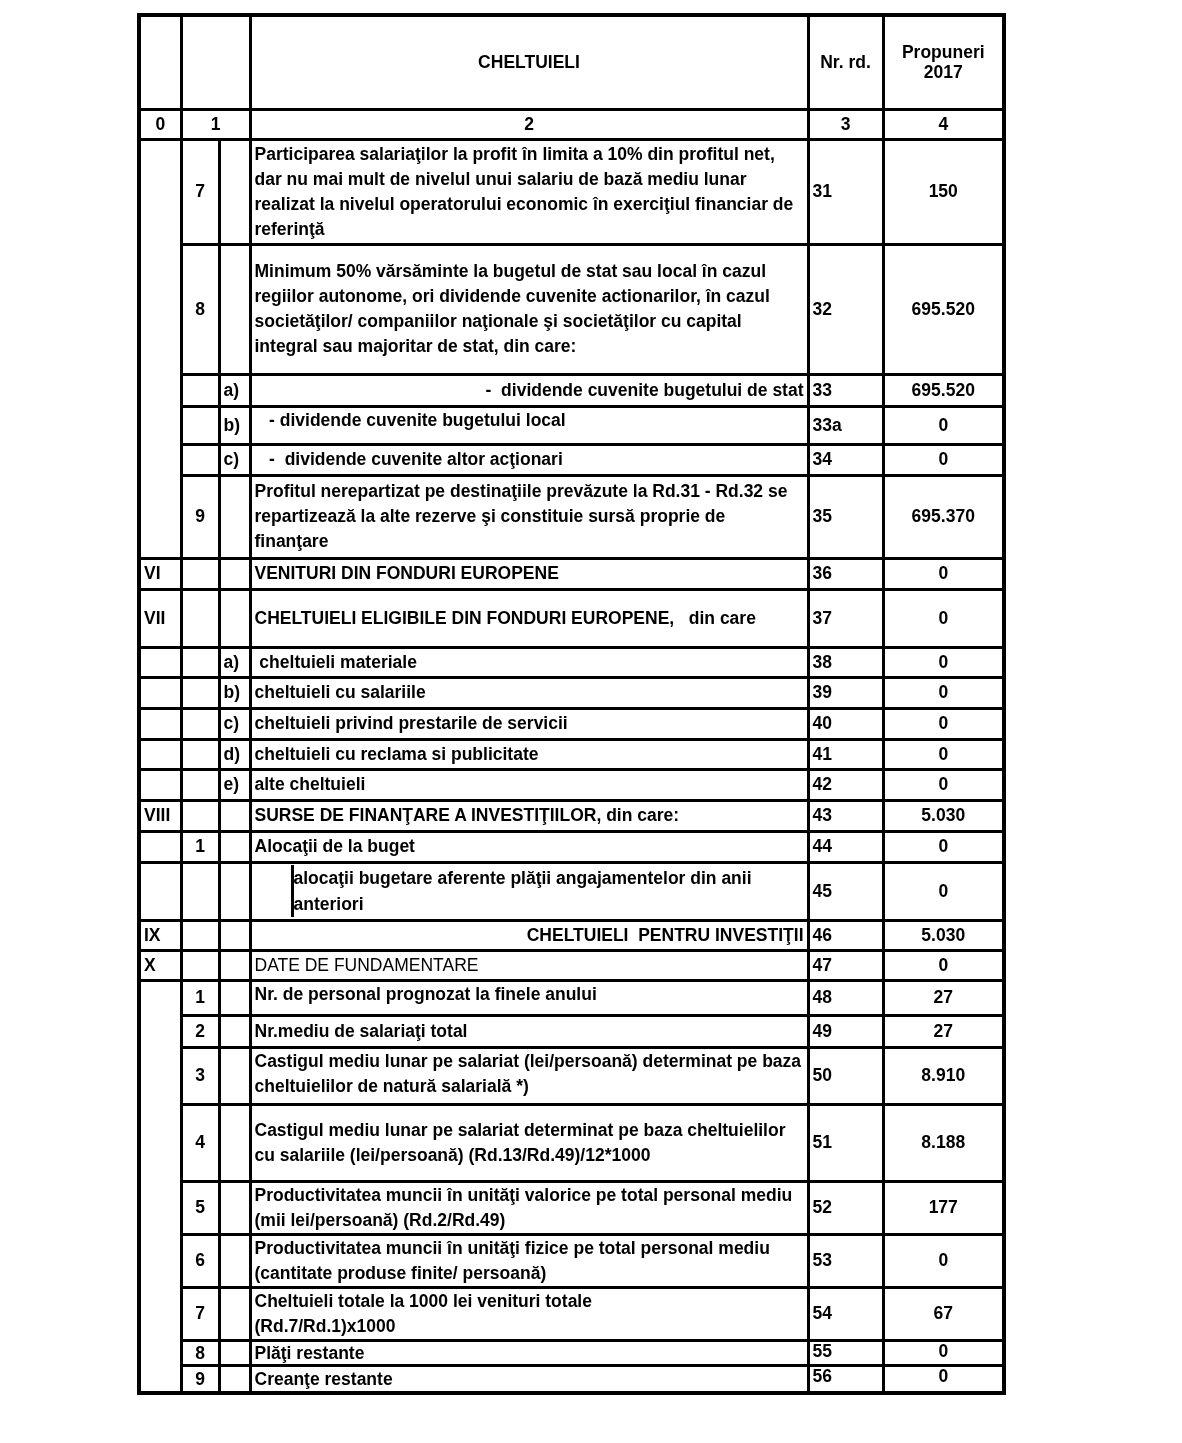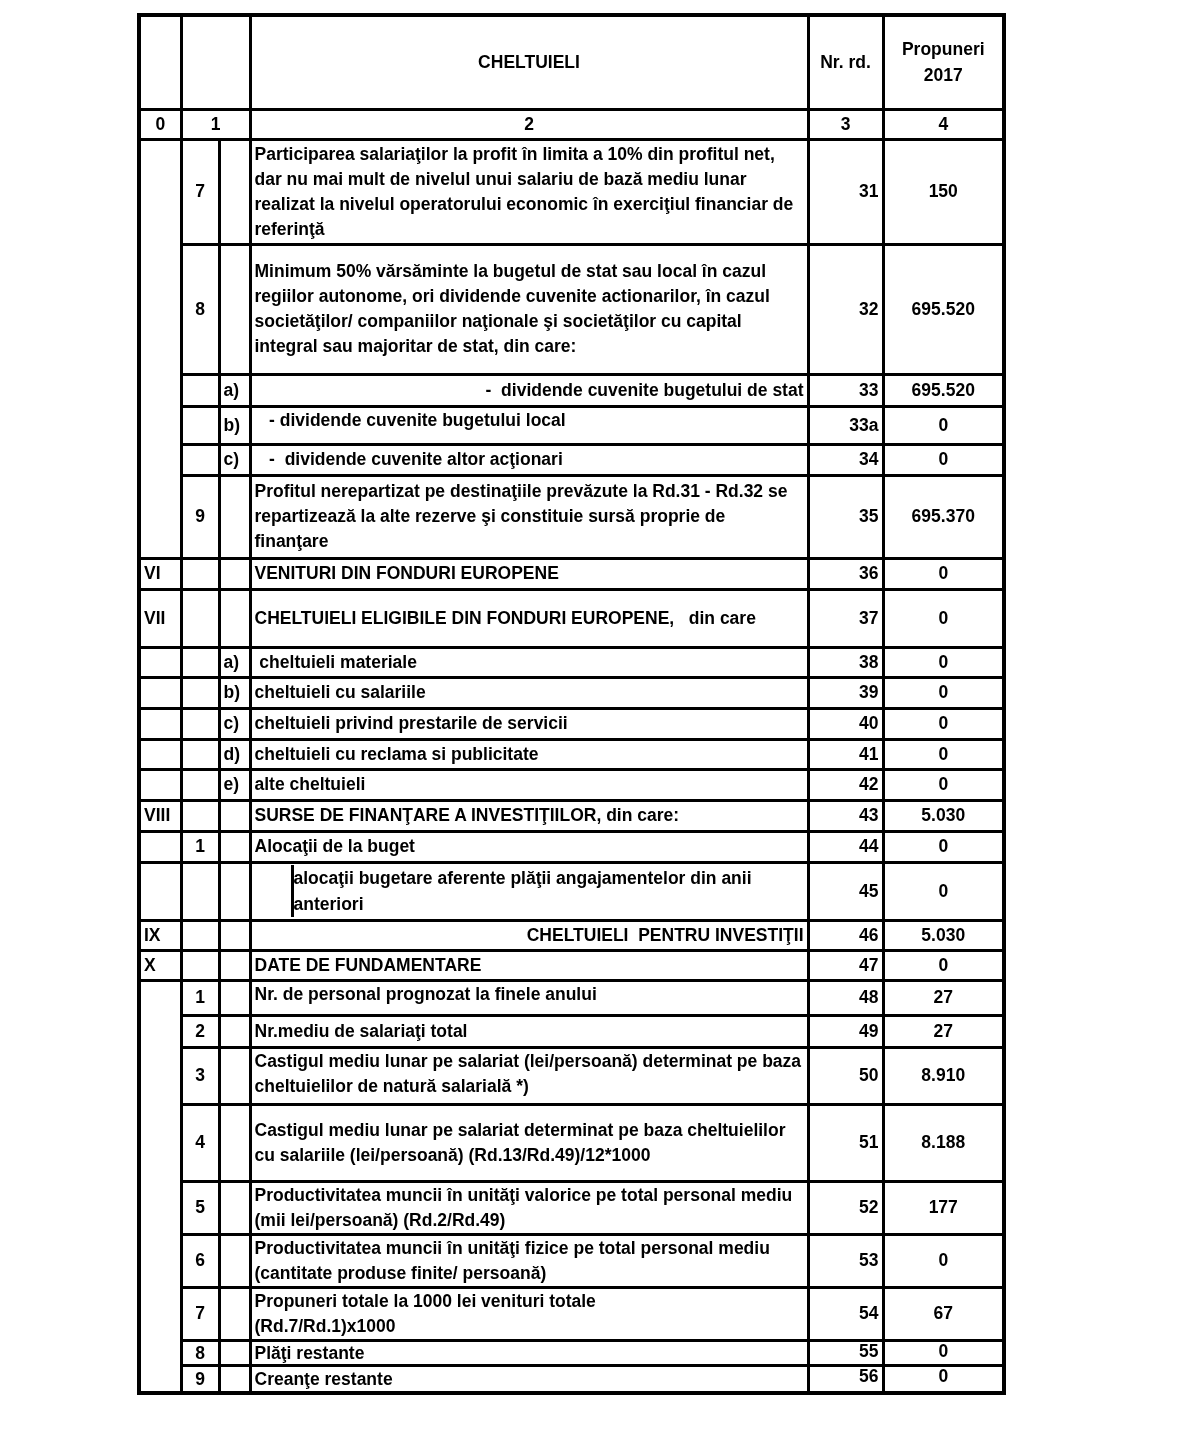--- a/index.html
+++ b/index.html
@@ -10,21 +10,21 @@
     border:4px solid #000;
   }
   table.grid td {
     border:3px solid #000; padding:0 3px; font-weight:bold; font-size:17.5px; line-height:25px;
     vertical-align:middle; overflow:hidden; box-sizing:border-box;
   }
   td.c0 { width:42px; text-align:left; }
   td.c1 { width:38px; text-align:center; }
   td.c1b { width:31px; text-align:left; padding-left:2px; }
   td.ctext { width:558px; text-align:left; }
-  td.cnr { width:75px; text-align:right; vertical-align:bottom; padding-bottom:3px; }
+  td.cnr { width:75px; text-align:left; vertical-align:bottom; padding-bottom:3px; }
   td.cval { width:121px; text-align:center; vertical-align:bottom; padding-bottom:1px; }
   td.hdr { font-weight:normal; font-size:18px; text-align:center; vertical-align:middle; padding-bottom:0; }
   tr.sub td { text-align:center; vertical-align:middle; padding-bottom:0; height:30px; }
   td.indent-inner { padding:0; }
   .inner-wrap { display:flex; height:100%; }
   .inner-blank { width:36px; border-right:3px solid #000; flex:none; }
   .inner-text { padding-left:0; line-height:26px; }
   .num-top { vertical-align:top !important; padding-top:0; }
 </style>
 </head>
@@ -38,21 +38,21 @@
       <col style="width:558px">
       <col style="width:75px">
       <col style="width:121px">
   </colgroup>
   <tbody>
       <tr style="height:94px">
     <td class="c0"></td>
     <td colspan="2"></td>
     <td class="ctext hdr">CHELTUIELI</td>
     <td class="cnr hdr">Nr. rd.</td>
-    <td class="cval hdr" style="line-height:26px;padding:0 10px;"><span>Propuneri 2017</span></td>
+    <td class="cval hdr" style="line-height:20px;padding:0 10px;"><span>Propuneri 2017</span></td>
   </tr>
   <tr class="sub">
     <td>0</td>
     <td colspan="2">1</td>
     <td>2</td>
     <td>3</td>
     <td>4</td>
   </tr>
 
   <tr style="height:105px">
@@ -196,21 +196,21 @@
     <td class="c1b"></td>
     <td class="ctext" style="white-space:pre;text-align:right;">CHELTUIELI  PENTRU INVESTIŢII</td>
     <td class="cnr">46</td>
     <td class="cval">5.030</td>
   </tr>
 
   <tr style="height:30px">
     <td class="c0">X</td>
     <td class="c1"></td>
     <td class="c1b"></td>
-    <td class="ctext" style="font-weight:bold;">DATE DE FUNDAMENTARE</td>
+    <td class="ctext" style="font-weight:normal;">DATE DE FUNDAMENTARE</td>
     <td class="cnr">47</td>
     <td class="cval">0</td>
   </tr>
 
   <tr style="height:35px">
     <td class="c0" rowspan="9"></td>
     <td class="c1">1</td>
     <td class="c1b"></td>
     <td class="ctext" style="vertical-align:top;">Nr. de personal prognozat la finele anului</td>
     <td class="cnr">48</td>
@@ -247,21 +247,21 @@
   <tr style="height:53px">
     <td class="c1">6</td>
     <td class="c1b"></td>
     <td class="ctext">Productivitatea muncii în unităţi fizice pe total personal mediu (cantitate produse finite/ persoană)</td>
     <td class="cnr">53</td>
     <td class="cval">0</td>
   </tr>
   <tr style="height:53px">
     <td class="c1">7</td>
     <td class="c1b"></td>
-    <td class="ctext" style="padding-right:200px;">Propuneri totale la 1000 lei venituri totale (Rd.7/Rd.1)x1000</td>
+    <td class="ctext" style="padding-right:200px;">Cheltuieli totale la 1000 lei venituri totale (Rd.7/Rd.1)x1000</td>
     <td class="cnr">54</td>
     <td class="cval">67</td>
   </tr>
   <tr style="height:25px">
     <td class="c1" style="line-height:20px;">8</td>
     <td class="c1b"></td>
     <td class="ctext" style="line-height:20px;">Plăţi restante</td>
     <td class="cnr num-top" style="line-height:18px;">55</td>
     <td class="cval num-top" style="line-height:18px;">0</td>
   </tr>

